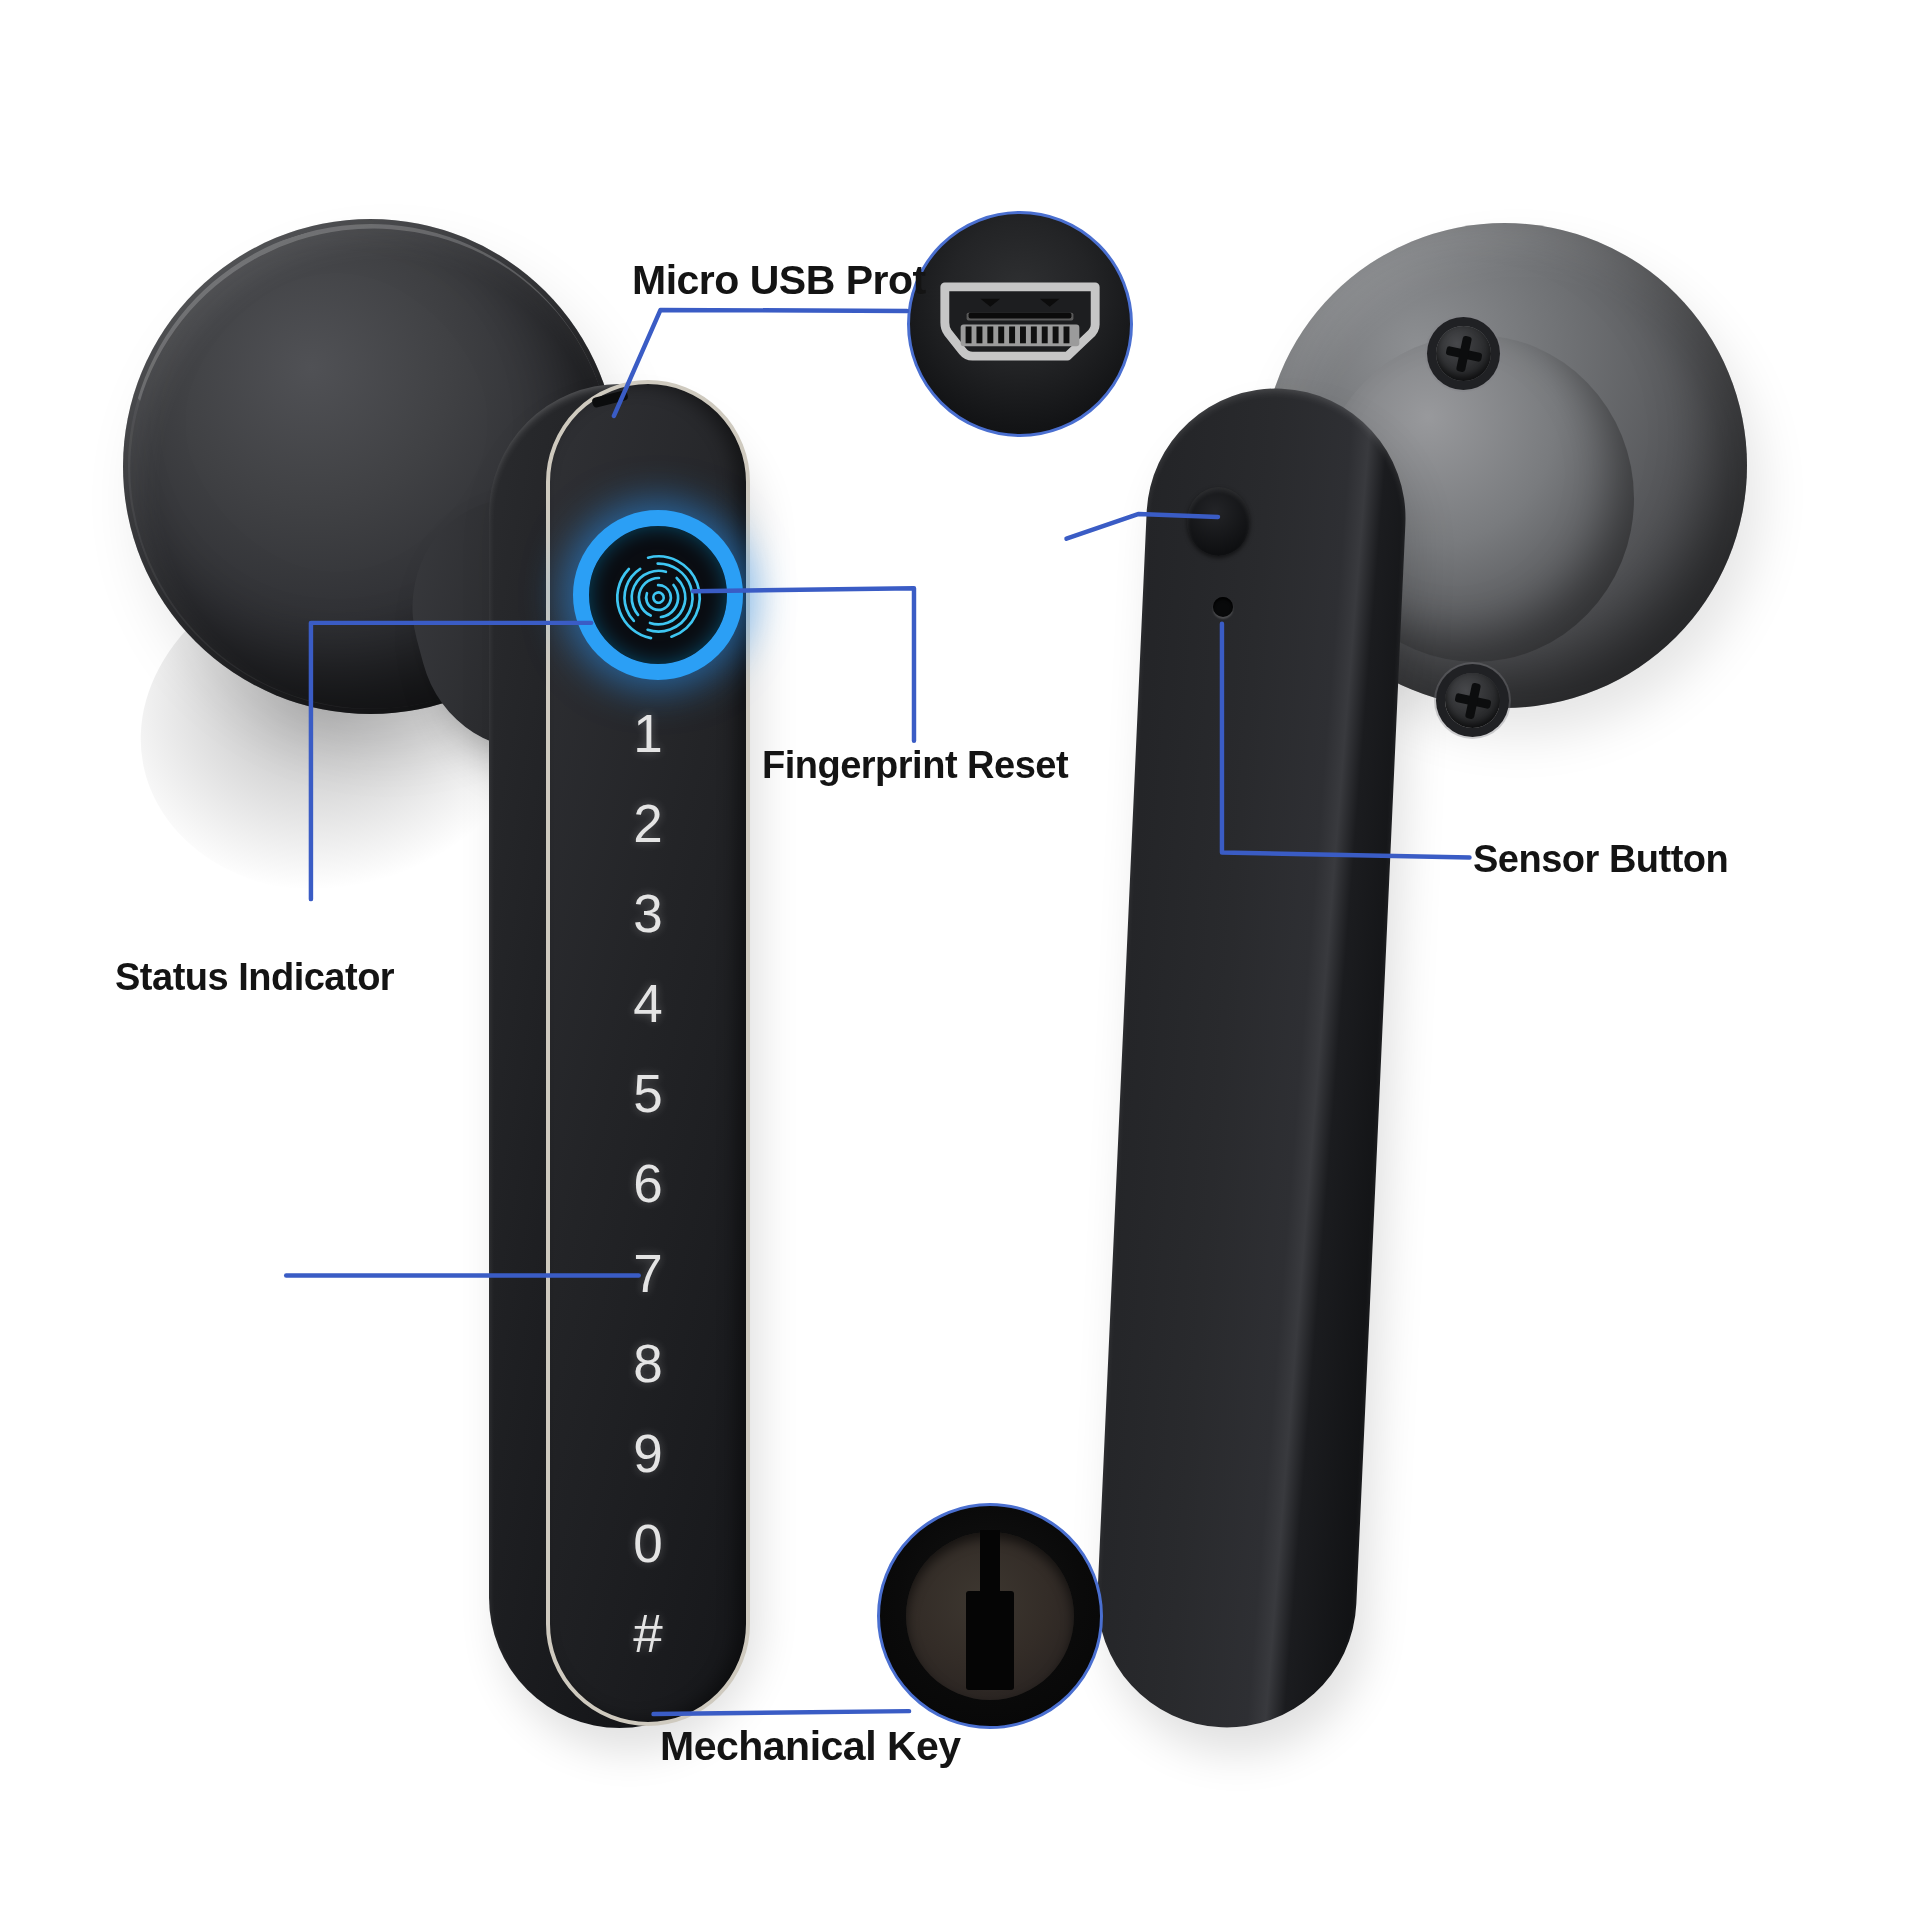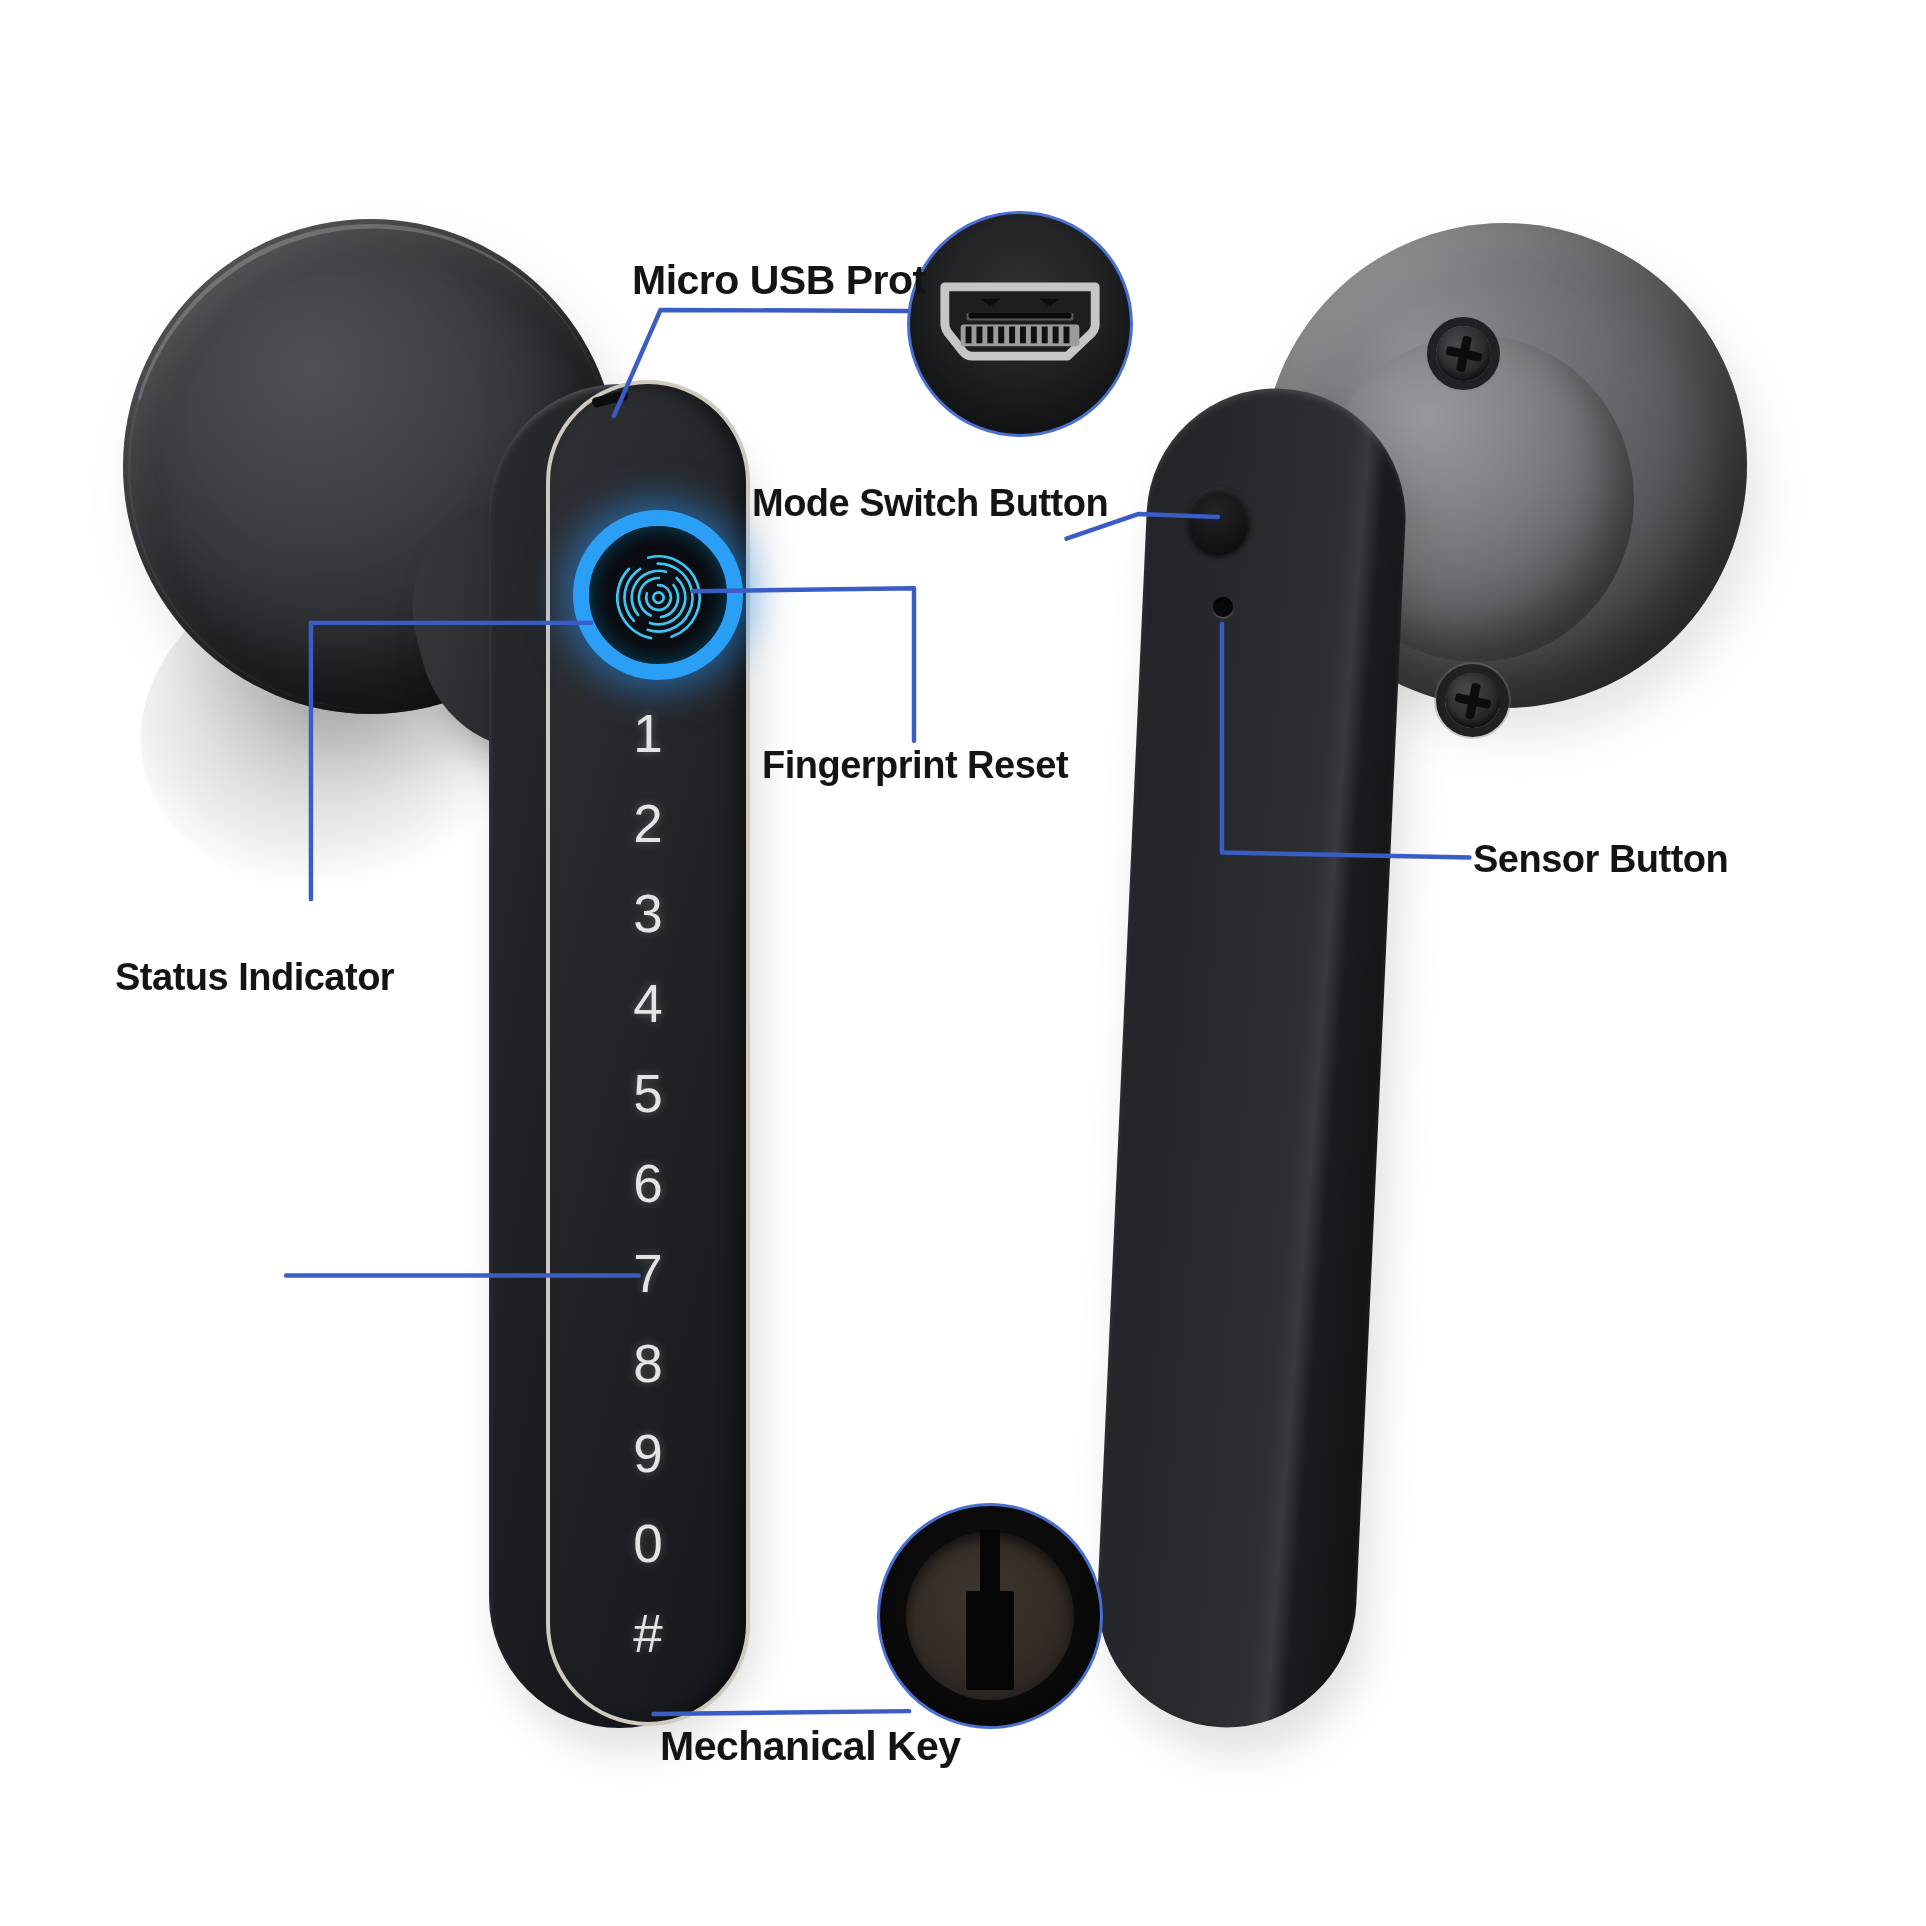--- a/index.html
+++ b/index.html
@@ -217,19 +217,18 @@
       <path d="M1077,544 L1150,519 L1230,522"></path>
       <path d="M700,597 L923,594 L923,748"></path>
       <path d="M597,629 L314,629 L314,908"></path>
       <path d="M1234,630 L1234,861 L1484,866"></path>
       <path d="M289,1288 L645,1288"></path>
       <path d="M660,1731 L918,1728"></path>
     </g>
   </svg>
 
   <div class="label lg" style="left:606px;top:257px;margin-left:26px;">Micro USB Prot</div>
-  <div class="label" style="left:752px;top:482px;">Mode Switch Button</div>
   <div class="label" style="left:762px;top:744px;">Fingerprint Reset</div>
   <div class="label" style="left:115px;top:956px;">Status Indicator</div>
   <div class="label" style="left:1473px;top:838px;">Sensor Button</div>
   <div class="label lg" style="left:660px;top:1723px;">Mechanical Key</div>
 </div>
 
 
 </body></html>

